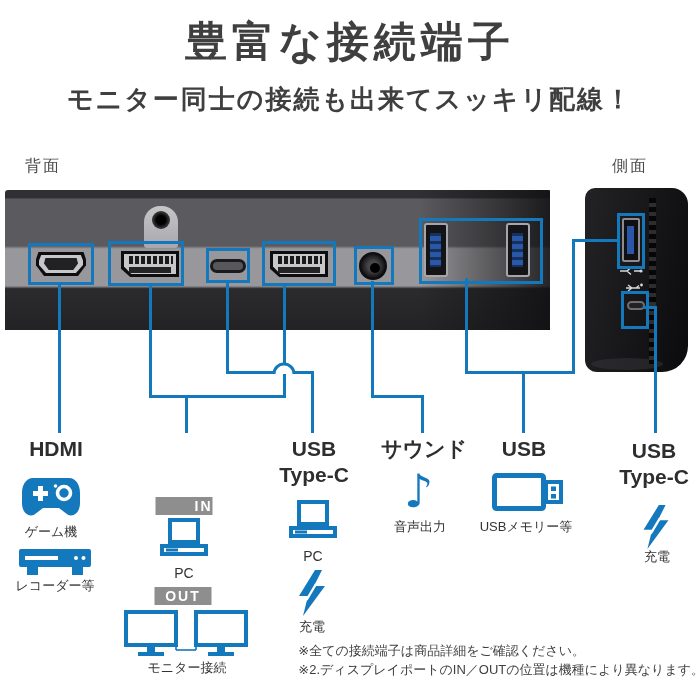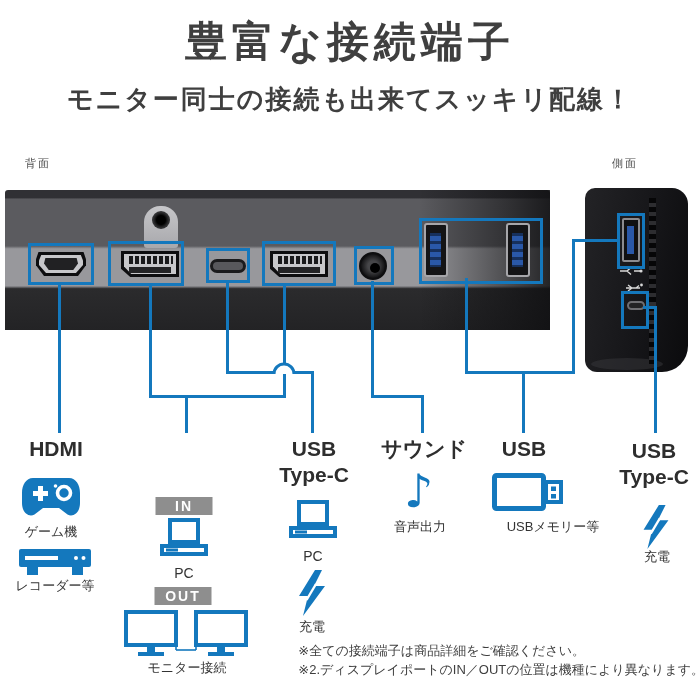--- a/index.html
+++ b/index.html
@@ -9,21 +9,21 @@
   html,body{margin:0;padding:0;background:#fff;}
   .stage{
     position:relative;width:700px;height:700px;background:#fff;overflow:hidden;
     font-family:"Liberation Sans","DejaVu Sans",sans-serif;color:#333;padding-left:7px;
   }
   
   .title{position:absolute;top:14px;left:0;width:700px;text-align:center;
     font-size:42px;font-weight:bold;color:#3f3f3f;letter-spacing:5px;}
   .subtitle{position:absolute;top:82px;left:0;width:700px;text-align:center;
     font-size:26px;font-weight:bold;color:#3f3f3f;letter-spacing:2px;}
-  .view-label{position:absolute;font-size:11px;color:#4a4a4a;letter-spacing:2px;}
+  .view-label{position:absolute;font-size:16px;color:#4a4a4a;letter-spacing:2px;}
   
   .back-panel{position:absolute;left:5px;top:190px;width:545px;height:140px;
     border-radius:3px 3px 0 0;
     background:linear-gradient(to bottom,
       #303034 0%,#303034 5.5%,#5b5b5f 6.5%,#5b5b5f 40%,
       #98989c 42%,#98989c 68.5%,#2b2b2d 70.5%,#232325 100%);}
   .back-panel::after{content:"";position:absolute;inset:0;
     background:linear-gradient(to right,transparent 0 76%,rgba(16,16,18,.55) 92%,rgba(16,16,18,.85) 100%);}
   .mount-tab{position:absolute;left:144px;top:206px;width:34px;height:42px;
     background:linear-gradient(#c6c6c9,#a8a8ac);border-radius:16px 16px 3px 3px;}
@@ -183,21 +183,21 @@
     <rect x="6" y="7" width="33" height="4" fill="#fff"></rect>
     <circle cx="57" cy="9" r="2" fill="#fff"></circle>
     <circle cx="64.5" cy="9" r="2" fill="#fff"></circle>
     <rect x="8" y="18" width="11" height="8" fill="currentColor"></rect>
     <rect x="53" y="18" width="11" height="8" fill="currentColor"></rect>
   </svg>
   <div class="cap" style="left:55px;top:577px;">レコーダー等</div>
 
   <div class="lbl" style="left:180px;top:436px;">
   </div>
-  <div class="badge" style="left:184px;top:497px;">IN</div>
+  <div class="badge" style="left:184px;top:497px;text-align:right;">IN</div>
   <svg class="icon" style="left:184px;top:518px;" width="48" height="45" viewBox="0 0 48 45">
     <rect x="10" y="2" width="28" height="22" fill="none" stroke="currentColor" stroke-width="4"></rect>
     <path d="M2,28 H46 V36 H2 Z" fill="none" stroke="currentColor" stroke-width="4"></path>
     <rect x="6" y="30.5" width="12" height="3" fill="currentColor"></rect>
   </svg>
   <div class="cap" style="left:184px;top:565px;font-size:14px;">PC</div>
   <div class="badge" style="left:183px;top:587px;">OUT</div>
   <svg class="icon" style="left:186px;top:610px;" width="124" height="48" viewBox="0 0 124 48">
     <rect x="2" y="2" width="50" height="33" fill="none" stroke="currentColor" stroke-width="4"></rect>
     <rect x="72" y="2" width="50" height="33" fill="none" stroke="currentColor" stroke-width="4"></rect>
@@ -230,21 +230,21 @@
   <div class="note-glyph" style="left:419px;top:468px;">♪</div>
   <div class="cap" style="left:420px;top:518px;">音声出力</div>
 
   <div class="lbl" style="left:524px;top:436px;">USB</div>
   <svg class="icon" style="left:529px;top:471px;" width="74" height="42" viewBox="0 0 74 42">
     <rect x="2.5" y="4.5" width="49" height="33" rx="2" fill="none" stroke="currentColor" stroke-width="5"></rect>
     <rect x="54" y="11" width="15" height="20" fill="none" stroke="currentColor" stroke-width="4"></rect>
     <rect x="59" y="15.5" width="5" height="4.5" fill="currentColor"></rect>
     <rect x="59" y="23" width="5" height="4.5" fill="currentColor"></rect>
   </svg>
-  <div class="cap" style="left:553px;top:518px;">USBメモリー等</div>
+  <div class="cap" style="left:526px;top:518px;">USBメモリー等</div>
 
   <div class="lbl" style="left:654px;top:438px;">
     <div>USB</div>
     <div>Type-C</div>
   </div>
   <svg class="icon" style="left:656px;top:505px;" width="32" height="44" viewBox="0 0 32 46">
     <polygon points="19,0 3,26 12,26 7,46 29,16 18,16 26,0" fill="currentColor"></polygon>
     <line x1="10.5" y1="30" x2="20" y2="14" stroke="#fff" stroke-width="2.4"></line>
   </svg>
   <div class="cap" style="left:657px;top:548px;">充電</div>

